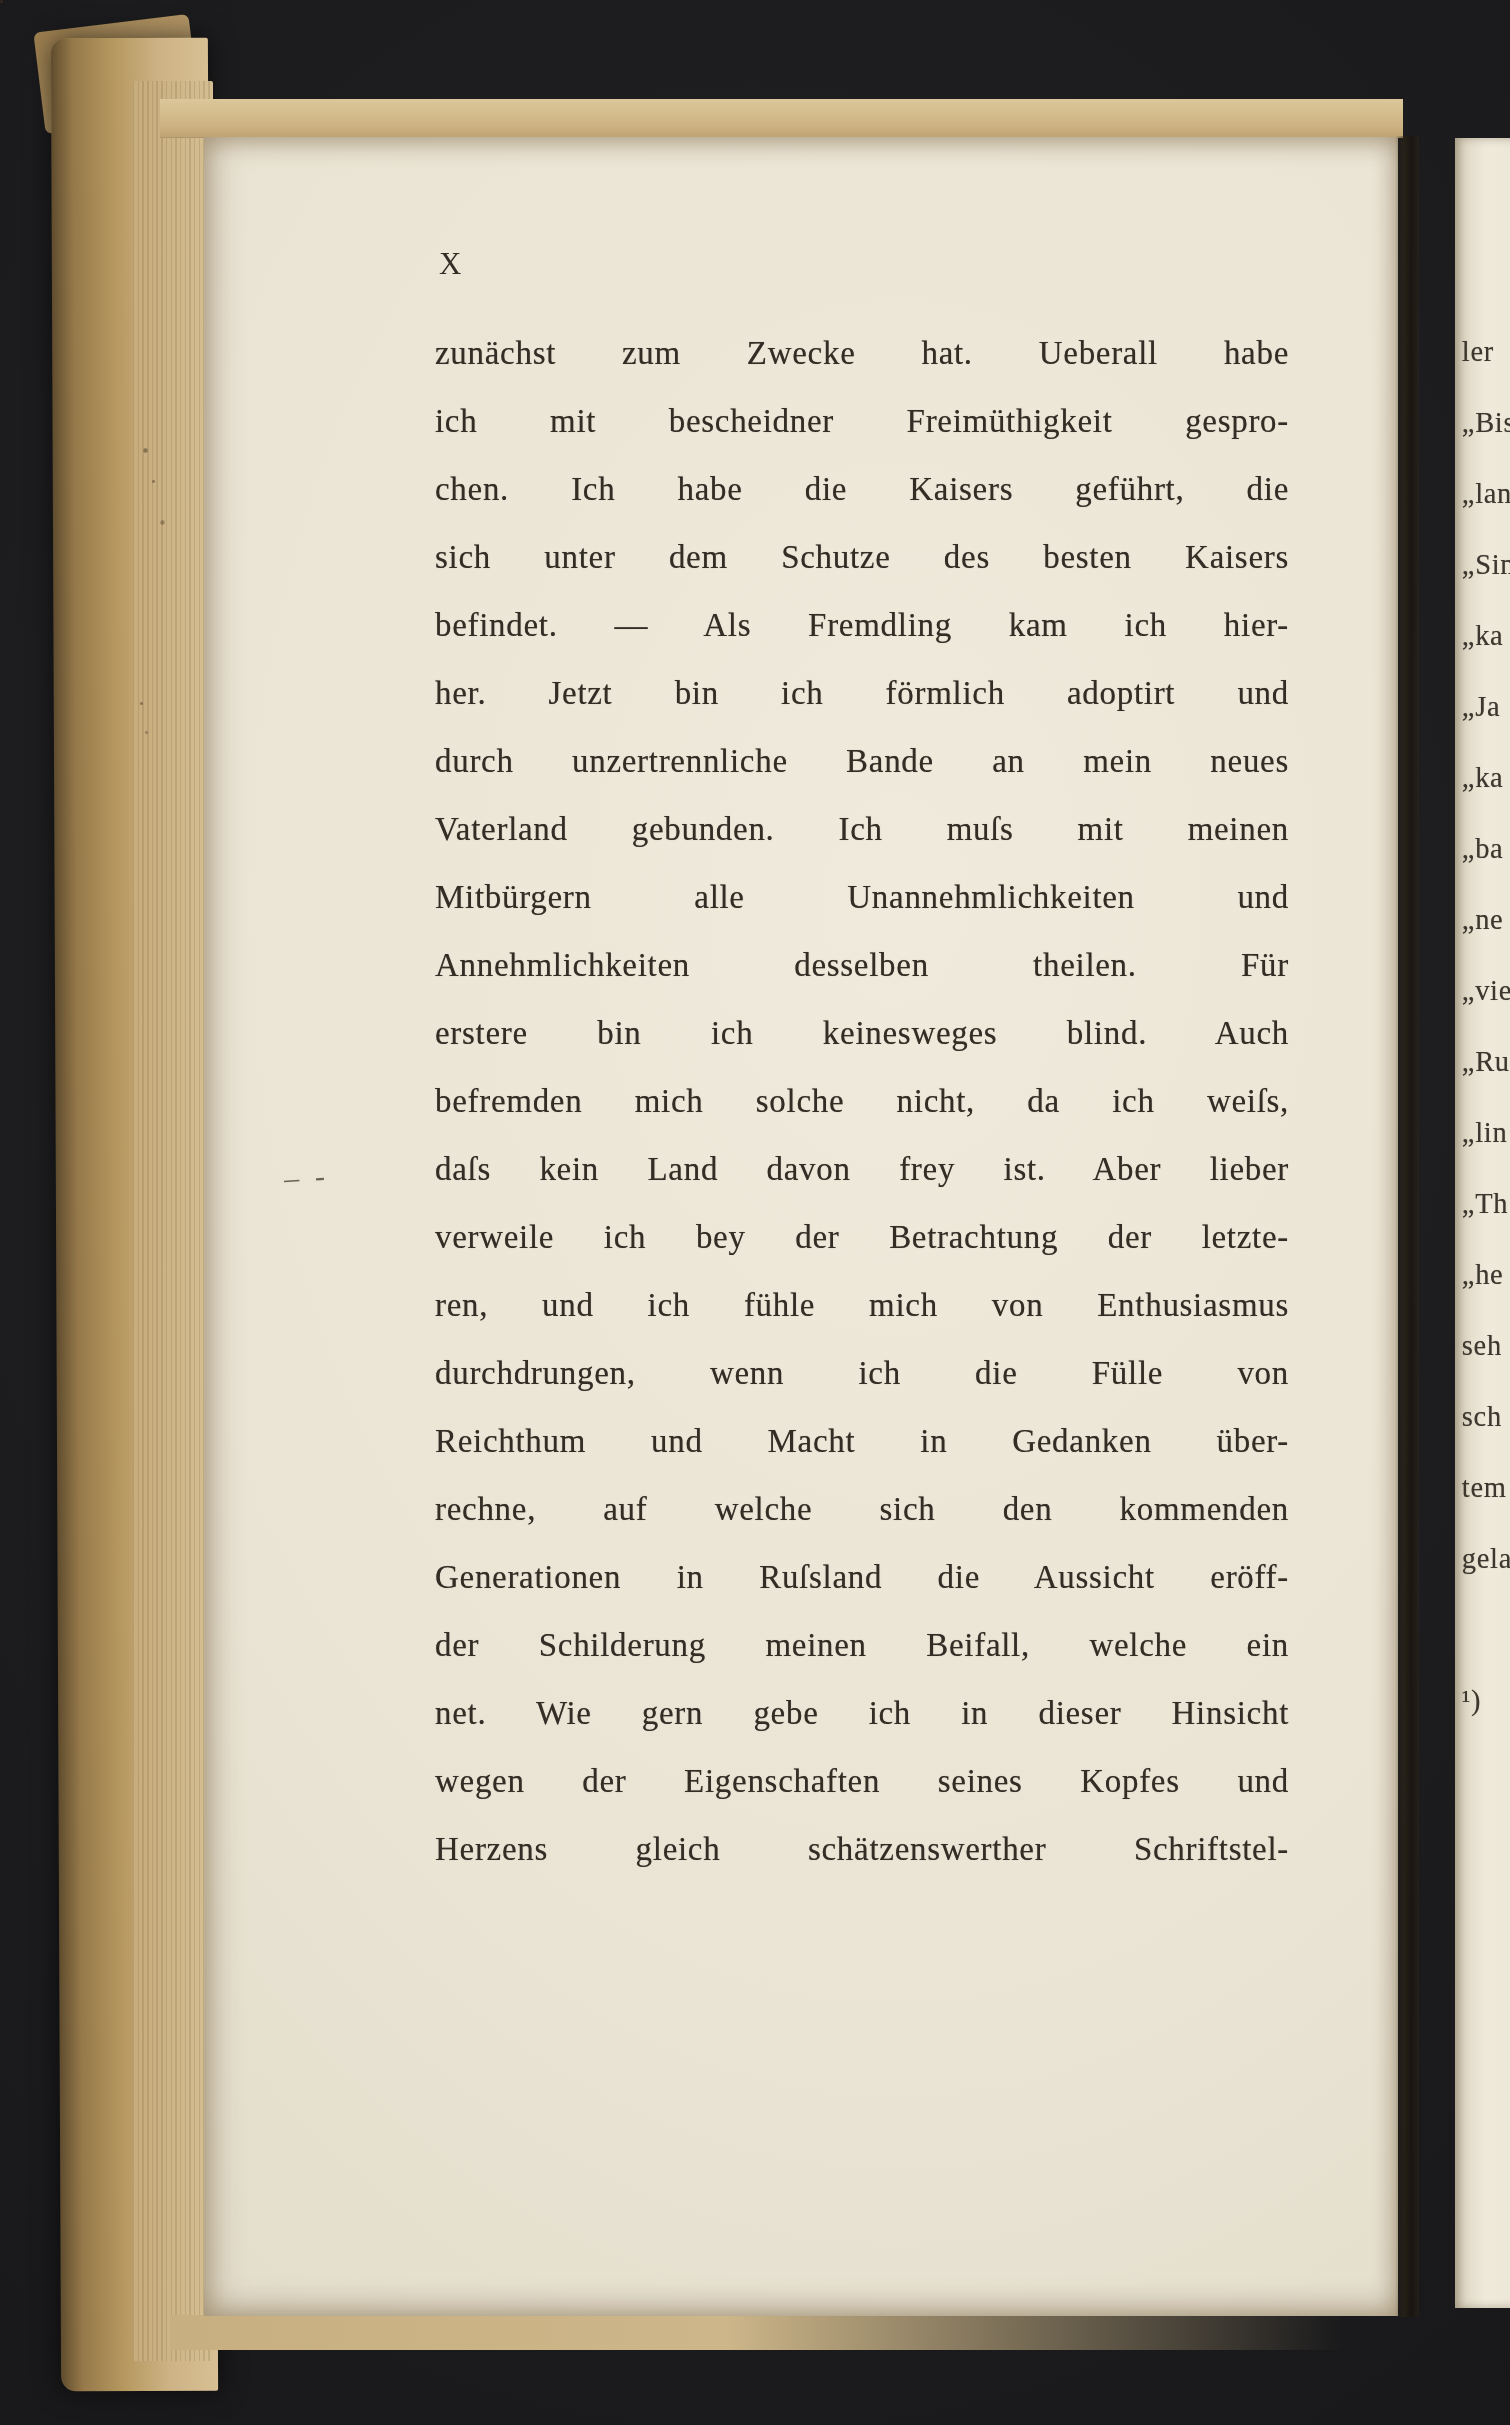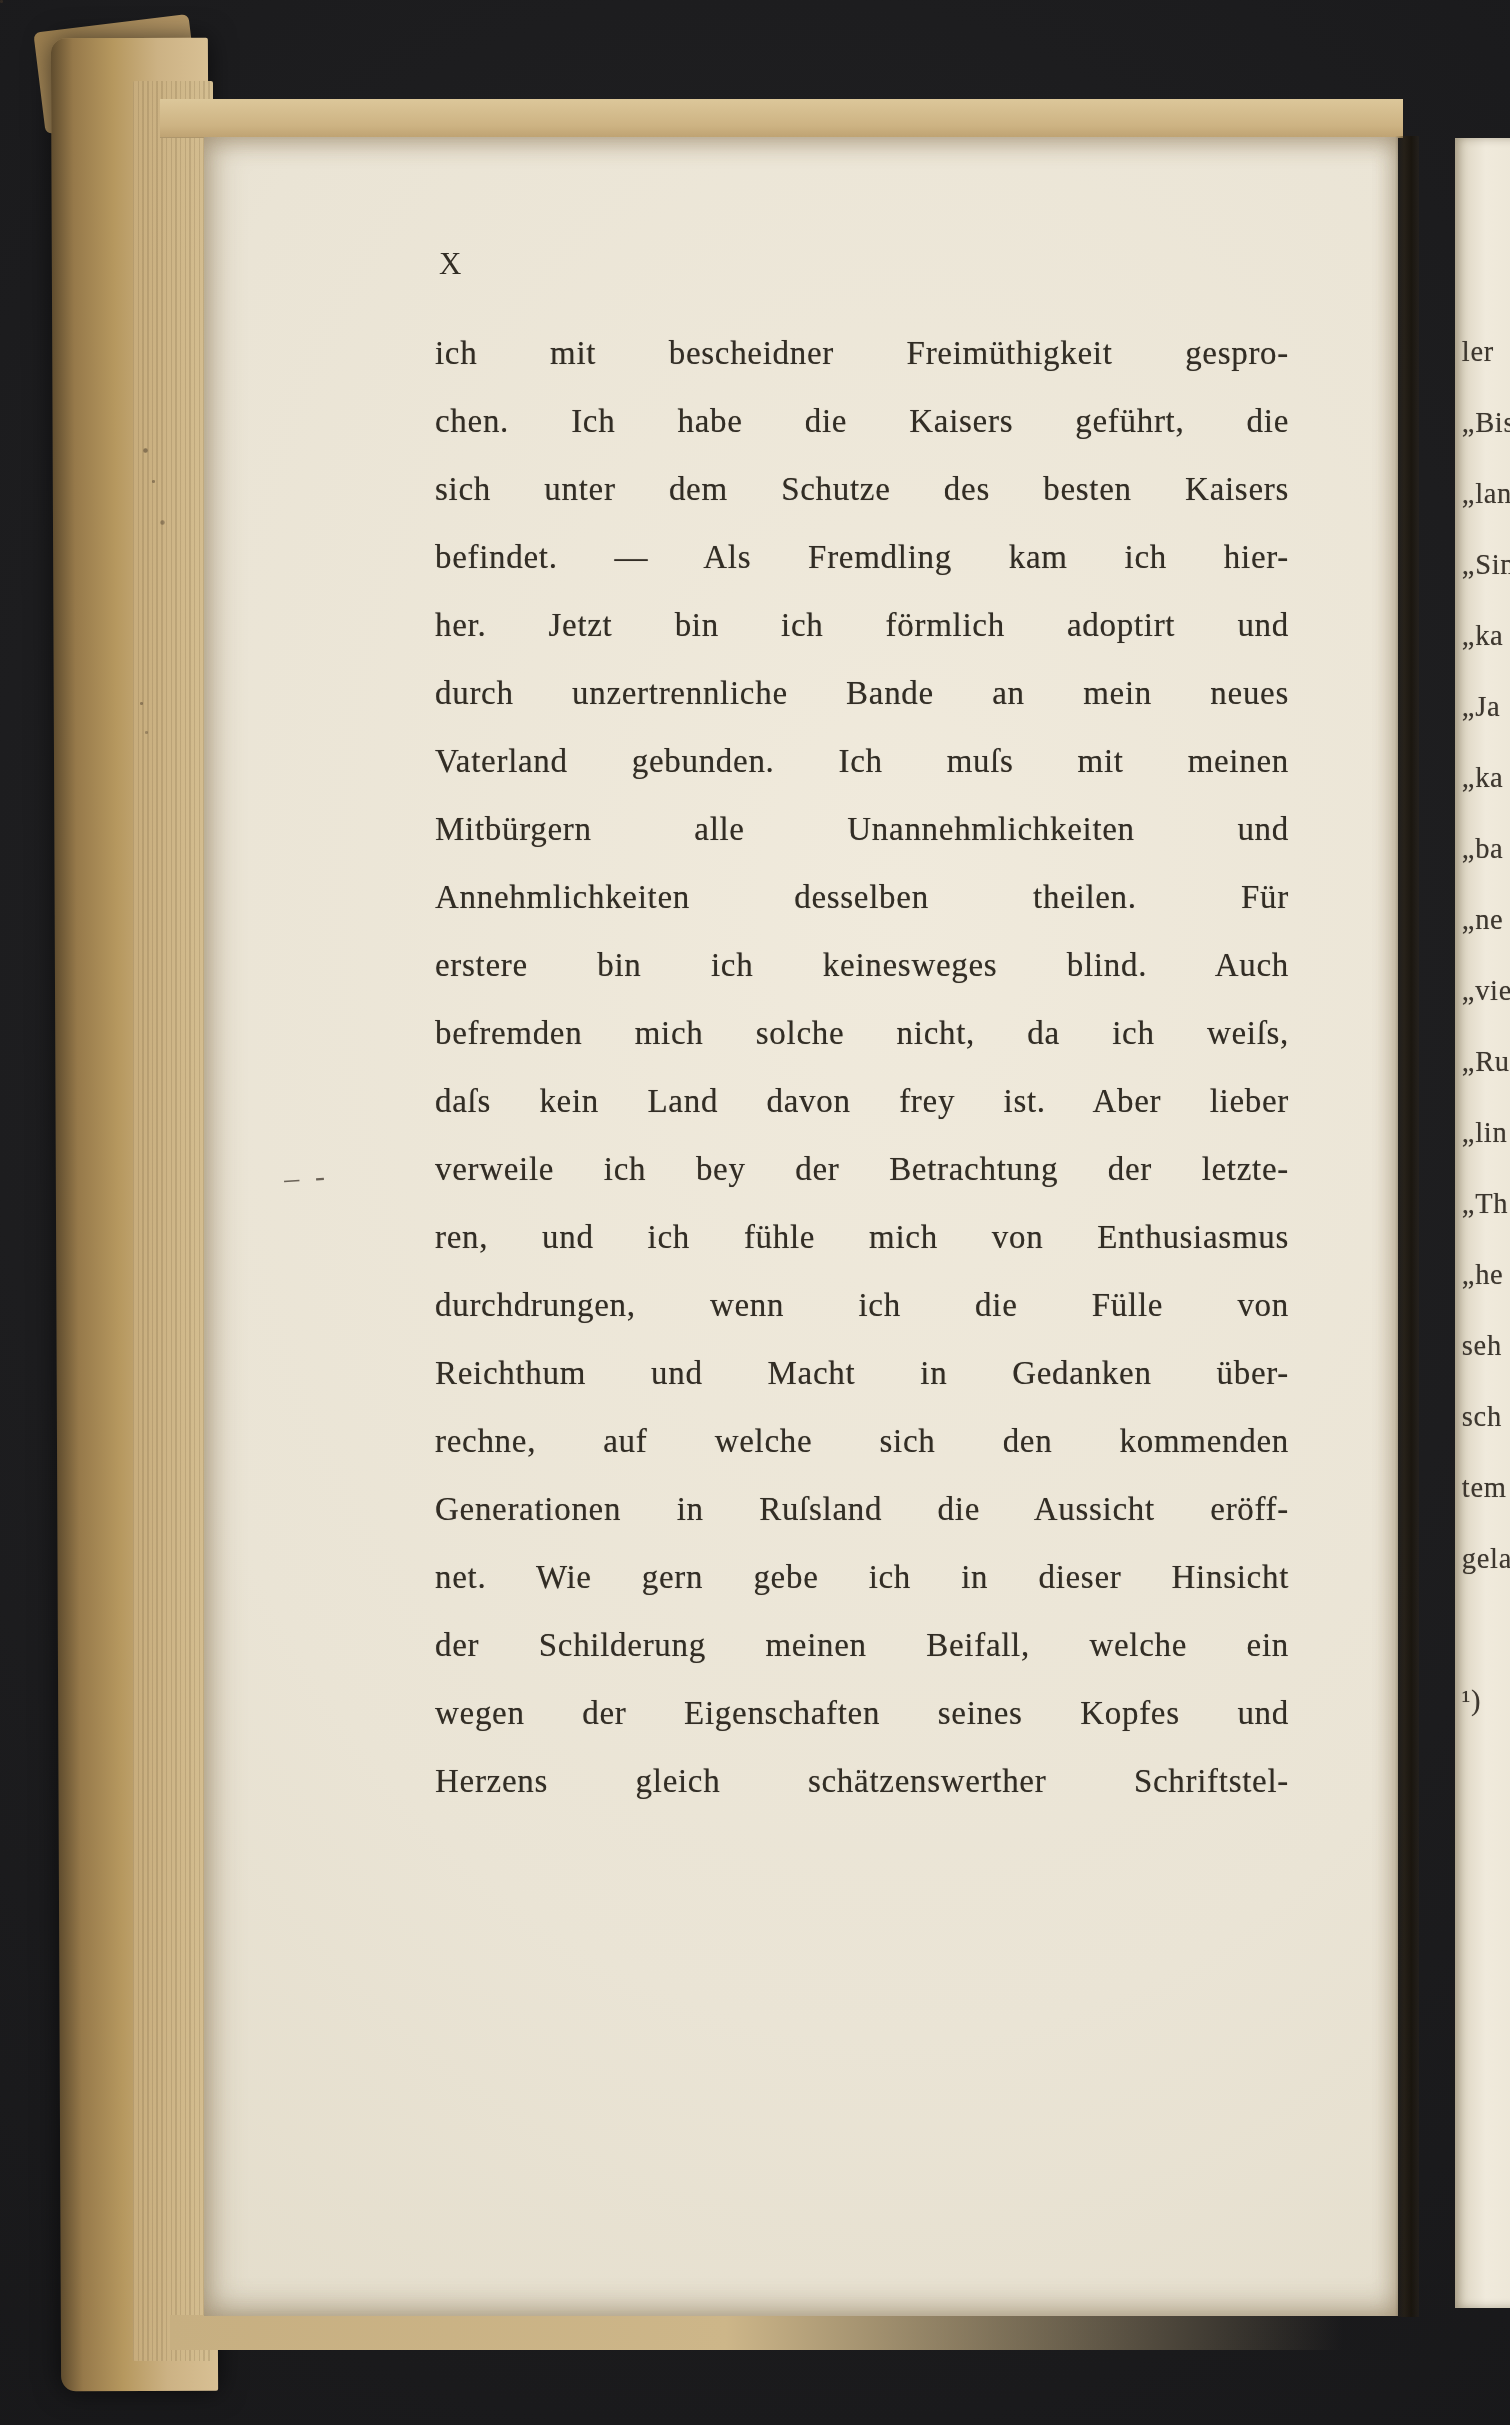--- a/index.html
+++ b/index.html
@@ -121,40 +121,41 @@
   <div class="cover-strip"></div>
   <div class="page-edges-left"></div>
   <div class="specks"></div>
   <div class="top-edge"></div>
   <div class="bottom-edge"></div>
 
   <div class="page">
     <div class="page-number">X</div>
 
     <div class="text-block">
+        <div class="line">zunächst zum Zwecke hat. Ueberall habe</div>
         <div class="line">ich mit bescheidner Freimüthigkeit gespro-</div>
         <div class="line">chen. Ich habe die Kaisers geführt, die</div>
         <div class="line">sich unter dem Schutze des besten Kaisers</div>
         <div class="line">befindet. — Als Fremdling kam ich hier-</div>
         <div class="line">her. Jetzt bin ich förmlich adoptirt und</div>
         <div class="line">durch unzertrennliche Bande an mein neues</div>
         <div class="line">Vaterland gebunden. Ich muſs mit meinen</div>
         <div class="line">Mitbürgern alle Unannehmlichkeiten und</div>
         <div class="line">Annehmlichkeiten desselben theilen. Für</div>
         <div class="line">erstere bin ich keinesweges blind. Auch</div>
         <div class="line">befremden mich solche nicht, da ich weiſs,</div>
         <div class="line">daſs kein Land davon frey ist. Aber lieber</div>
         <div class="line">verweile ich bey der Betrachtung der letzte-</div>
         <div class="line">ren, und ich fühle mich von Enthusiasmus</div>
         <div class="line">durchdrungen, wenn ich die Fülle von</div>
         <div class="line">Reichthum und Macht in Gedanken über-</div>
         <div class="line">rechne, auf welche sich den kommenden</div>
         <div class="line">Generationen in Ruſsland die Aussicht eröff-</div>
+        <div class="line">der Schilderung meinen Beifall, welche ein</div>
         <div class="line">net. Wie gern gebe ich in dieser Hinsicht</div>
-        <div class="line">der Schilderung meinen Beifall, welche ein</div>
         <div class="line">wegen der Eigenschaften seines Kopfes und</div>
         <div class="line">Herzens gleich schätzenswerther Schriftstel-</div>
       </div>
 
     <div class="margin-mark">– -</div>
   </div>
 
   <div class="gutter"></div>
 
   <div class="next-page">

